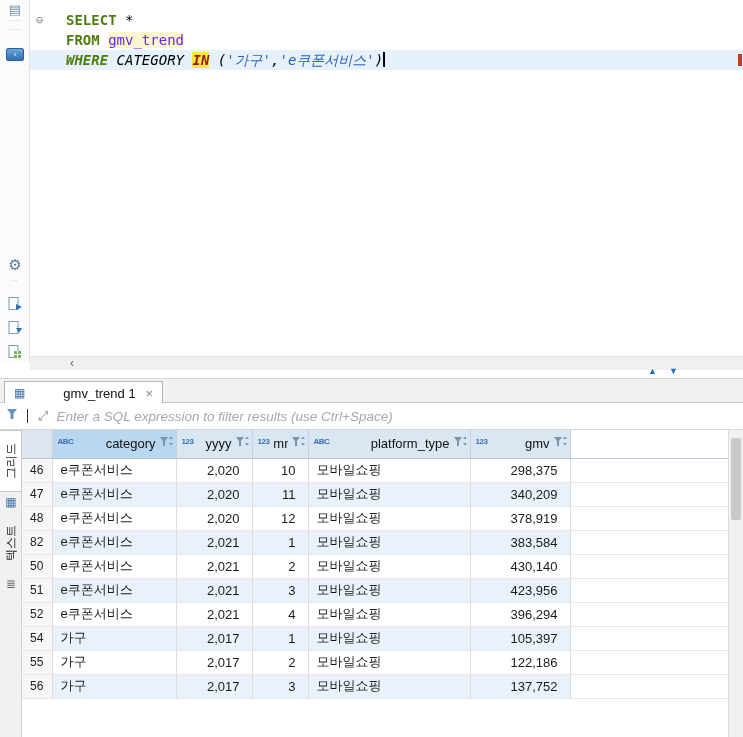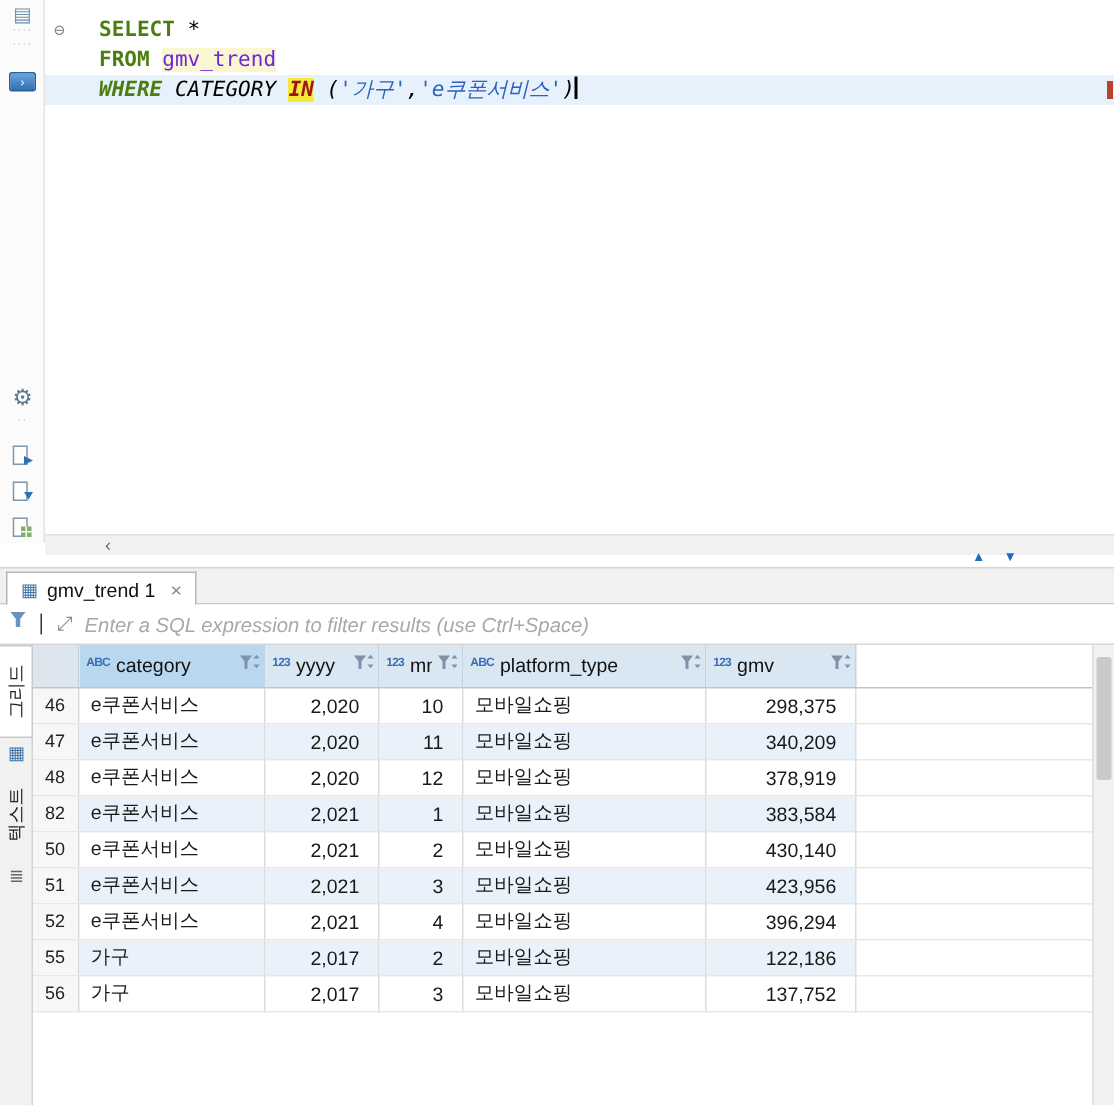--- a/index.html
+++ b/index.html
@@ -46,21 +46,21 @@
 
   
   .panel-arrows { position:absolute; top:366px; left:648px; color:#1b6ec2; font-size:9px; letter-spacing:12px; cursor:default; }
 
   
   .tabbar { position:absolute; left:0; top:378px; right:0; height:25px; background:#f1f1f1;
     border-top:1px solid #d5d5d5; border-bottom:1px solid #c9c9c9; }
   .rtab { position:absolute; left:4px; top:2px; height:23px; background:#fff;
     border:1px solid #b5b5b5; border-bottom:none; display:flex; align-items:center; padding:0 9px; gap:6px; }
   .rtab .gicon { color:#3f74a8; font-size:12px; }
-  .rtab .tlabel { font-size:13px; color:#111; }
+  .rtab .tlabel { font-size:13px; color:#111;margin-left:32px; }
   .rtab .tclose { color:#888; font-size:13px; margin-left:4px; cursor:pointer; }
 
   
   .filterbar { position:absolute; left:0; top:403px; right:0; height:27px; background:#fff;
     border-bottom:1px solid #d8d8d8; display:flex; align-items:center; }
   .filterbar .ficon { margin:0 6px 0 6px; }
   .fquery { font-size:13px; color:#28a228; white-space:nowrap; }
   .fcaret { display:inline-block; width:0; height:14px; border-left:1px solid #333; vertical-align:-2px; margin-left:1px; }
   .fexpand { margin:0 8px 0 10px; color:#8a8a8a; font-size:13px; cursor:pointer; }
   .fplaceholder { font-size:13.5px; font-style:italic; color:#a8a8a8; white-space:nowrap; overflow:hidden; }
@@ -72,21 +72,21 @@
   .vtab.active { background:#fff; border:1px solid #c9c9c9; border-left:none; }
   .vtab span { position:absolute; left:50%; top:50%; transform:translate(-50%,-50%) rotate(-90deg); white-space:nowrap; font-size:12px; color:#222; }
   .sicon { width:22px; height:20px; text-align:center; font-size:12px; line-height:20px; cursor:pointer; }
   .sicon.grid { color:#3f74a8; }
   .sicon.text { color:#666; }
 
   .gridwrap { position:absolute; left:22px; top:0; right:15px; bottom:0; overflow:hidden; background:#fff; }
   table.grid { border-collapse:collapse; table-layout:fixed; width:100%; font-size:13px; }
   table.grid th, table.grid td { overflow:hidden; white-space:nowrap; }
   thead th { height:28px; background:#d9e7f3; border-right:1px solid #c2d2e0; border-bottom:1px solid #b7c6d4;
-    font-weight:normal; text-align:left; padding:0 2px 0 5px; }
+    font-weight:normal; text-align:right; padding:0 2px 0 5px; }
   thead th.selected { background:#b9d7ef; }
   thead th.corner { background:#dde6ee; }
   thead th.fill { background:#fff; border-right:none; }
   .hflex { display:flex; align-items:center; gap:4px; }
   .badge { font-size:8px; font-weight:bold; color:#3b6db4; letter-spacing:-0.5px; flex:0 0 auto; transform:translateY(-2px); }
   .hlabel { flex:1 1 auto; overflow:hidden; color:#111; }
   .funnel { flex:0 0 auto; cursor:pointer; }
   tbody td { height:24px; border-right:1px solid #dcdcdc; border-bottom:1px solid #e7e7e7; padding:0 8px; }
   tbody td.rownum { background:#f7f7f7; text-align:center; font-size:12px; color:#222; padding:0 2px; }
   tbody td.c-num { text-align:right; padding-right:12px; }
@@ -305,20 +305,29 @@
             <tr>
               <td class="rownum">52</td>
               <td>e쿠폰서비스</td>
               <td class="c-num">2,021</td>
               <td class="c-num">4</td>
               <td>모바일쇼핑</td>
               <td class="c-num">396,294</td>
               <td class="filler"></td>
             </tr>
             <tr>
+              <td class="rownum">54</td>
+              <td>가구</td>
+              <td class="c-num">2,017</td>
+              <td class="c-num">1</td>
+              <td>모바일쇼핑</td>
+              <td class="c-num">105,397</td>
+              <td class="filler"></td>
+            </tr>
+            <tr>
               <td class="rownum">55</td>
               <td>가구</td>
               <td class="c-num">2,017</td>
               <td class="c-num">2</td>
               <td>모바일쇼핑</td>
               <td class="c-num">122,186</td>
               <td class="filler"></td>
             </tr>
             <tr>
               <td class="rownum">56</td>

